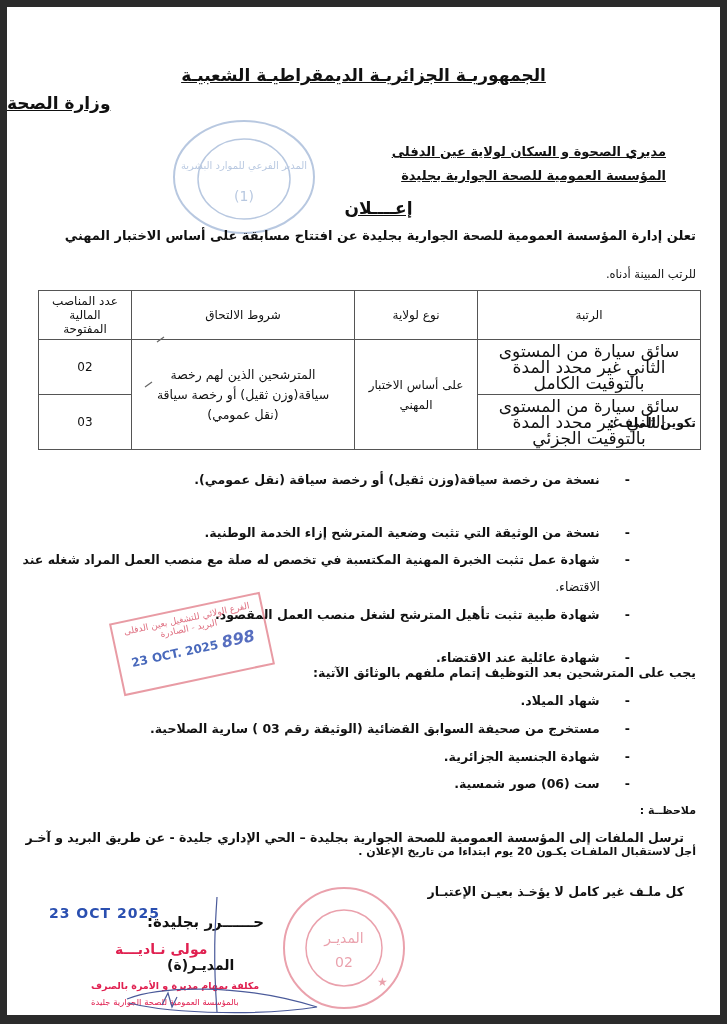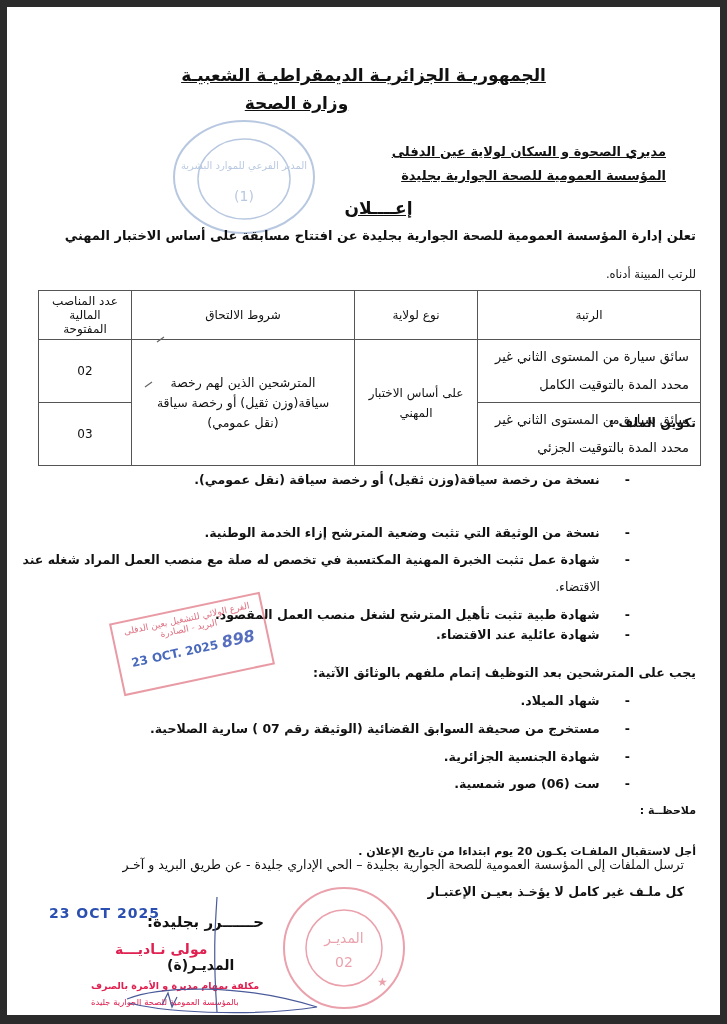--- a/index.html
+++ b/index.html
@@ -1,30 +1,30 @@
 <!DOCTYPE html>
 <html><head>
 <meta charset="utf-8">
 <style>
   html,body{margin:0;padding:0;}
   body{width:727px;height:1024px;background:#2b2b2b;position:relative;overflow:hidden;font-family:"DejaVu Sans",sans-serif;}
   .page{position:absolute;left:7px;top:7px;width:713px;height:1008px;background:#ffffff;overflow:hidden;}
   .rtl{direction:rtl;}
   .t{position:absolute;color:#111;white-space:nowrap;}
   .hdr1{top:58px;left:0;width:713px;text-align:center;font-size:17px;font-weight:bold;text-decoration:underline;}
-  .hdr2{top:86px;left:0;width:579px;text-align:center;font-size:17px;font-weight:bold;text-decoration:underline;}
+  .hdr2{top:86px;left:0;width:579px;text-align:left;font-size:17px;font-weight:bold;text-decoration:underline;}
   .org1{top:137px;right:54px;font-size:13px;font-weight:bold;text-decoration:underline;}
   .org2{top:161px;right:54px;font-size:13px;font-weight:bold;text-decoration:underline;}
   .ann-title{top:191px;left:0;width:713px;text-align:center;font-size:17px;font-weight:bold;text-decoration:underline;padding-left:30px;box-sizing:border-box;}
   .intro1{top:221px;right:24px;font-size:13px;font-weight:bold;}
   .intro2{top:260px;right:24px;font-size:11.5px;}
   table.grid{position:absolute;left:31px;top:283px;width:663px;border-collapse:collapse;direction:rtl;font-size:12px;}
   table.grid th,table.grid td{border:1px solid #555;text-align:center;padding:3px 11px;color:#111;}
   table.grid th{font-weight:normal;height:22px;}
-  table.grid td.rank{text-align:right;height:40px;font-size:13px;line-height:28px;}
+  table.grid td.rank{height:40px;font-size:17px;line-height:16px;}
   table.grid td.num{font-size:12px;}
   .sect{font-size:12.5px;font-weight:bold;}
   .li{font-size:12.5px;font-weight:bold;right:90px;}
   .li .dash{display:inline-block;width:26px;text-align:right;}
   .note-label{font-size:11px;font-weight:bold;}
   .stamp{position:absolute;border-radius:50%;}
   .signature{position:absolute;}
 </style>
 </head>
 <body>
@@ -68,39 +68,39 @@
     </tr>
   </tbody>
     </table>
 
   <div class="t rtl sect" style="top:408px;right:24px">تكوين الملف :</div>
   <div class="t rtl li" style="top:465px"><span class="dash">-</span> <span>نسخة من رخصة سياقة(وزن ثقيل) أو رخصة سياقة (نقل عمومي).</span></div>
   <div class="t rtl li" style="top:518px"><span class="dash">-</span> <span>نسخة من الوثيقة التي تثبت وضعية المترشح إزاء الخدمة الوطنية.</span></div>
   <div class="t rtl li" style="top:545px"><span class="dash">-</span> <span>شهادة عمل تثبت الخبرة المهنية المكتسبة في تخصص له صلة مع منصب العمل المراد شغله عند</span></div>
   <div class="t rtl li" style="top:572px;right:120px;font-weight:normal">الاقتضاء.</div>
   <div class="t rtl li" style="top:600px"><span class="dash">-</span> <span>شهادة طبية تثبت تأهيل المترشح لشغل منصب العمل المقصود.</span></div>
-  <div class="t rtl li" style="top:620px"><span class="dash">-</span> <span>شهادة عائلية عند الاقتضاء.</span></div>
+  <div class="t rtl li" style="top:643px"><span class="dash">-</span> <span>شهادة عائلية عند الاقتضاء.</span></div>
 
   <div style="position:absolute;left:108px;top:600px;width:150px;height:70px;border:2px solid #e58a95;transform:rotate(-12deg);color:#d9556a;font-size:9px;text-align:center;opacity:0.85">
     <div style="margin-top:4px">الفرع الولائي للتشغيل بعين الدفلى</div>
     <div>البريد - الصادرة</div>
     <div style="margin-top:6px;font-size:12px;font-weight:bold;color:#2a4fb0">
       <span>23 OCT. 2025</span>
       <span style="font-size:16px;font-style:italic;color:#3a55b5">898</span>
     </div>
   </div>
 
   <div class="t rtl sect" style="top:658px;right:24px">يجب على المترشحين بعد التوظيف إتمام ملفهم بالوثائق الآتية:</div>
   <div class="t rtl li" style="top:686px"><span class="dash">-</span> <span>شهاد الميلاد.</span></div>
-  <div class="t rtl li" style="top:714px"><span class="dash">-</span> <span>مستخرج من صحيفة السوابق القضائية (الوثيقة رقم 07 ) سارية الصلاحية.</span></div>
+  <div class="t rtl li" style="top:714px"><span class="dash">-</span> <span>مستخرج من صحيفة السوابق القضائية (الوثيقة رقم 03 ) سارية الصلاحية.</span></div>
   <div class="t rtl li" style="top:742px"><span class="dash">-</span> <span>شهادة الجنسية الجزائرية.</span></div>
   <div class="t rtl li" style="top:769px"><span class="dash">-</span> <span>ست (06) صور شمسية.</span></div>
 
   <div class="t rtl note-label" style="top:797px;right:24px">ملاحظــة :</div>
-  <div class="t rtl" style="top:850px;right:36px;font-size:12.5px;font-weight:normal">ترسل الملفات إلى المؤسسة العمومية للصحة الجوارية بجليدة – الحي الإداري جليدة - عن طريق البريد و آخـر</div>
+  <div class="t rtl" style="top:823px;right:36px;font-size:12.5px;font-weight:bold">ترسل الملفات إلى المؤسسة العمومية للصحة الجوارية بجليدة – الحي الإداري جليدة - عن طريق البريد و آخـر</div>
   <div class="t rtl" style="top:838px;right:24px;font-size:11px;font-weight:bold">أجل لاستقبال الملفـات يكـون 20 يوم ابتداءا من تاريخ الإعلان .</div>
   <div class="t rtl" style="top:877px;right:36px;font-size:12.5px;font-weight:bold">كل ملـف غير كامل لا يؤخـذ بعيـن الإعتبـار</div>
 
   <svg class="stamp" style="left:272px;top:876px;width:130px;height:130px;opacity:0.55" viewBox="0 0 130 130">
     <circle cx="65" cy="65" r="60" fill="none" stroke="#d9556a" stroke-width="2"></circle>
     <circle cx="65" cy="65" r="38" fill="none" stroke="#d9556a" stroke-width="1.5"></circle>
     <text x="65" y="60" text-anchor="middle" font-size="14" fill="#d9556a" font-family="DejaVu Sans, sans-serif">المديـر</text>
     <text x="65" y="84" text-anchor="middle" font-size="14" fill="#d9556a" font-family="DejaVu Sans, sans-serif">02</text>
     <text x="98" y="103" font-size="12" fill="#d9556a">★</text>
   </svg>

